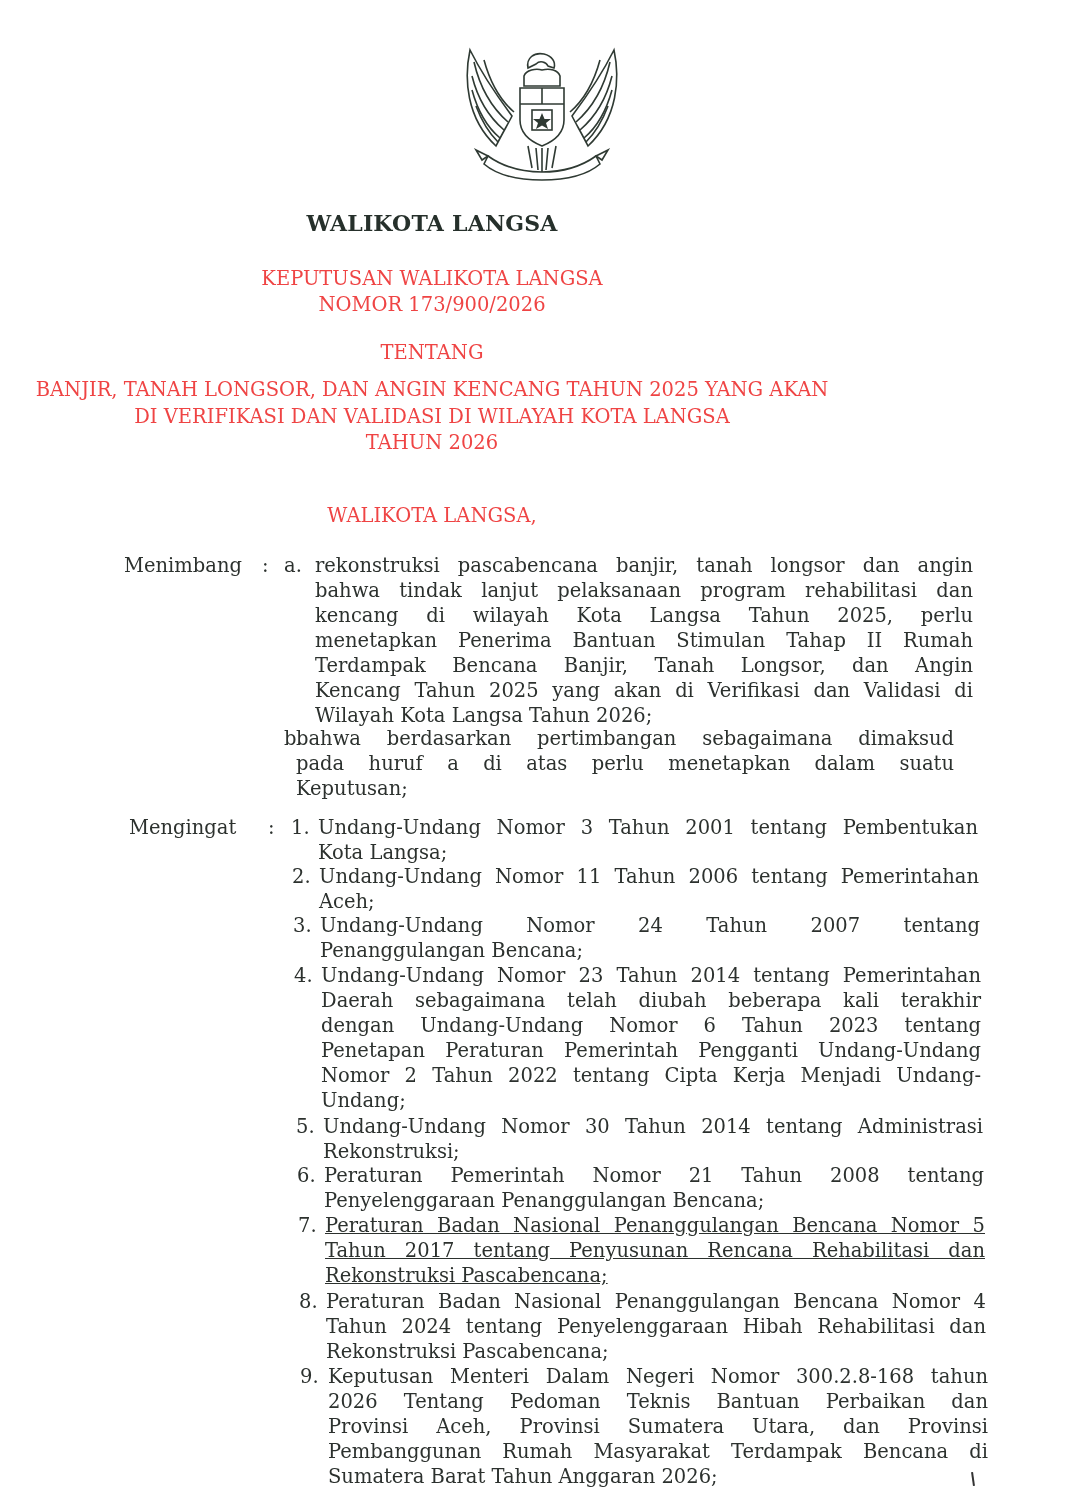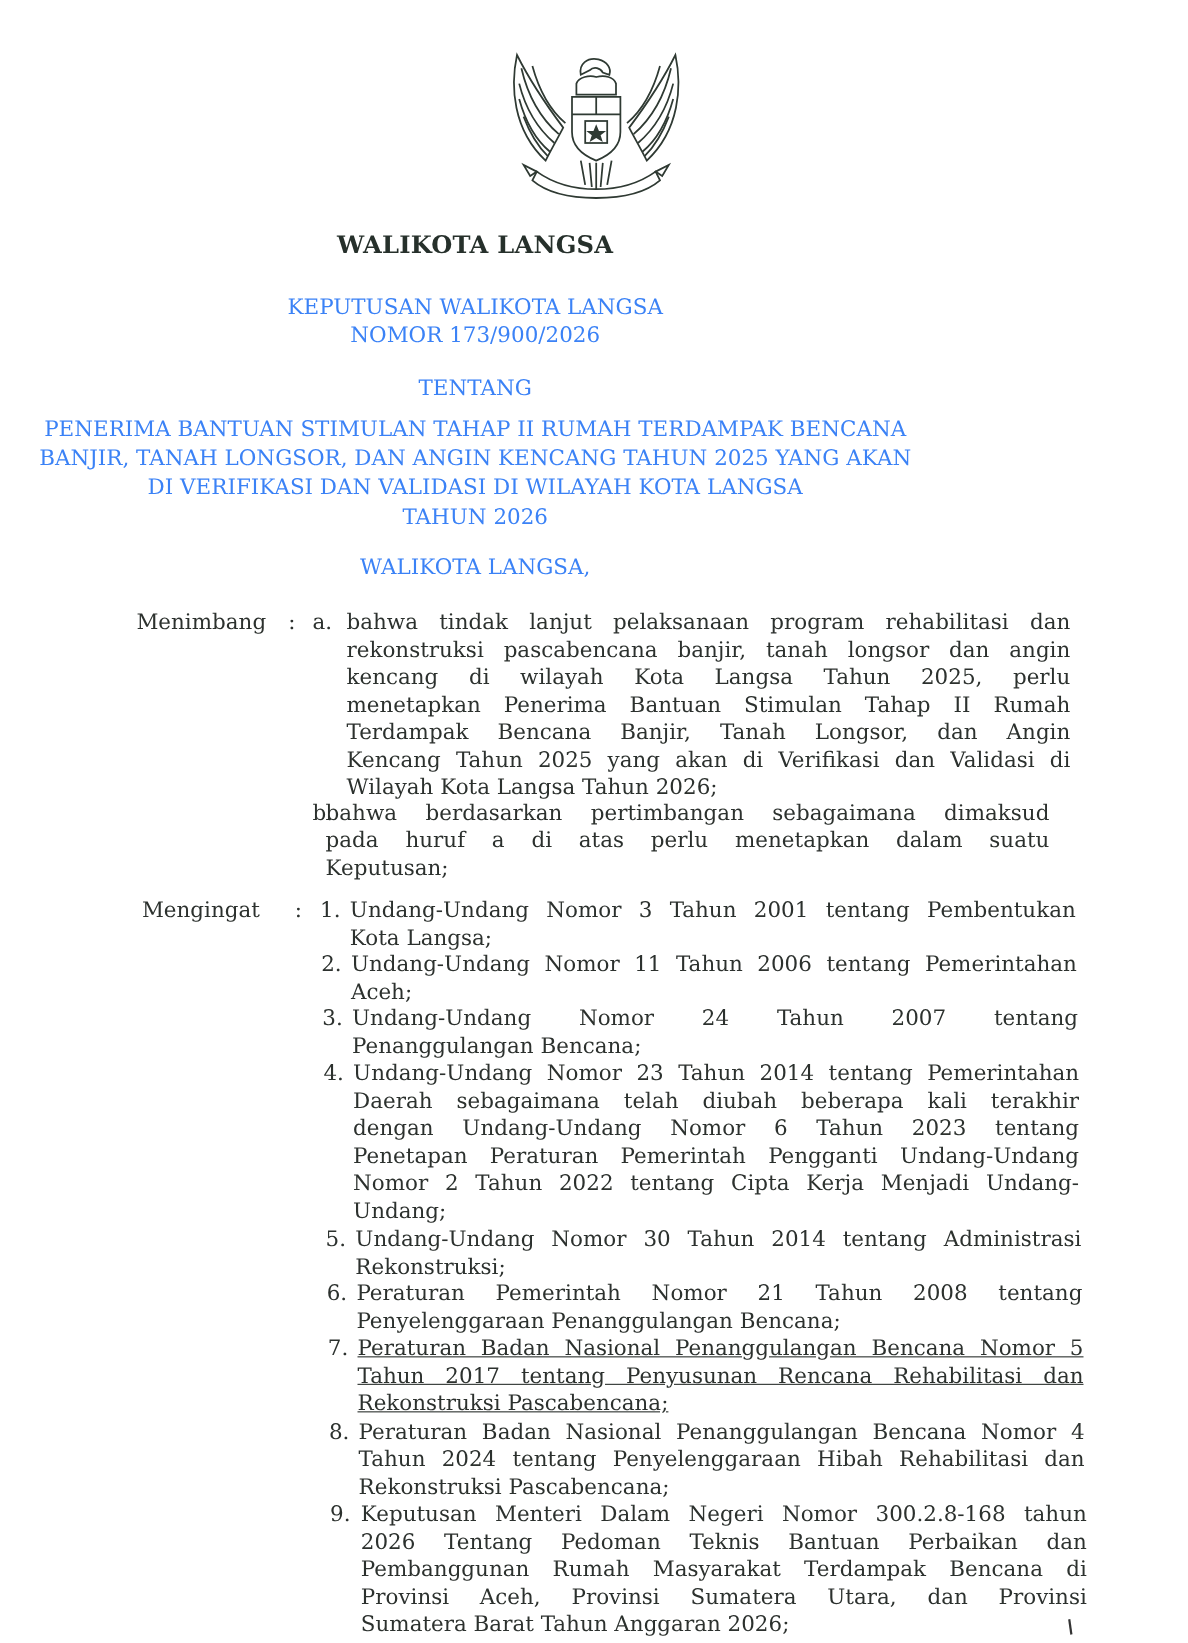--- a/index.html
+++ b/index.html
@@ -4,21 +4,21 @@
 <style>
   html, body { margin: 0; padding: 0; background: #ffffff; }
   body {
     width: 1080px; height: 1494px; position: relative; overflow: hidden;
     font-family: "DejaVu Serif", "Liberation Serif", serif;
     color: #2a2f2c;
   }
   .emblem { position: absolute; left: 462px; top: 38px; width: 160px; height: 150px; }
   .center { position: absolute; left: 0; width: 864px; text-align: center; }
   .title-bold { top: 210px; font-family: "DejaVu Serif", serif; font-weight: bold; font-size: 22px; letter-spacing: 0.2px; color: #26302b; }
-  .hdr { font-size: 19.5px; line-height: 26px; color: #3b82f6; }
+  .hdr { font-size: 19.5px; line-height: 26px; color: #ef4444; }
   .l1 { top: 266px; }
   .l2 { top: 292px; }
   .tentang { top: 340px; }
   .subj { top: 377px; line-height: 26.5px; }
   .subj div { white-space: nowrap; }
   .walikota { top: 503px; }
 
   .section { position: absolute; font-size: 19.5px; line-height: 25px; color: #2c312e; }
   .lbl { position: absolute; white-space: nowrap; }
   .colon { position: absolute; }
@@ -63,36 +63,35 @@
     <path d="M26 118 L14 112 L20 122 Z M134 118 L146 112 L140 122 Z"></path>
   </g>
   <polygon points="80,75 82.5,81 89,81 84,85 86,91 80,87.5 74,91 76,85 71,81 77.5,81" fill="#2f3a33"></polygon>
 </svg>
 
 <div class="center title-bold">WALIKOTA LANGSA</div>
 <div class="center hdr l1">KEPUTUSAN WALIKOTA LANGSA</div>
 <div class="center hdr l2">NOMOR 173/900/2026</div>
 <div class="center hdr tentang">TENTANG</div>
 <div class="center hdr subj">
-  <div>PENERIMA BANTUAN STIMULAN TAHAP II RUMAH TERDAMPAK BENCANA</div>
   <div>BANJIR, TANAH LONGSOR, DAN ANGIN KENCANG TAHUN 2025 YANG AKAN</div>
   <div>DI VERIFIKASI DAN VALIDASI DI WILAYAH KOTA LANGSA</div>
   <div>TAHUN 2026</div>
 </div>
 <div class="center hdr walikota">WALIKOTA LANGSA,</div>
 
 <div class="section" style="left:0; top:553px; width:1080px; height:250px;">
   <span class="lbl" style="left:124px; top:0;">Menimbang</span>
   <span class="colon" style="left:262px; top:0;">:</span>
 
   <div class="item" style="left:0; top:0;">
     <span class="num" style="left:284px;">a.</span>
     <div class="txt" style="left:315px; width:658px;">
+      <div>rekonstruksi pascabencana banjir, tanah longsor dan angin</div>
       <div>bahwa tindak lanjut pelaksanaan program rehabilitasi dan</div>
-      <div>rekonstruksi pascabencana banjir, tanah longsor dan angin</div>
       <div>kencang di wilayah Kota Langsa Tahun 2025, perlu</div>
       <div>menetapkan Penerima Bantuan Stimulan Tahap II Rumah</div>
       <div>Terdampak Bencana Banjir, Tanah Longsor, dan Angin</div>
       <div>Kencang Tahun 2025 yang akan di Verifikasi dan Validasi di</div>
       <div class="last">Wilayah Kota Langsa Tahun 2026;</div>
     </div>
   </div>
 
   <div class="item" style="left:0; top:173px;">
     <span class="num" style="left:284px;">b.</span>
@@ -176,20 +175,20 @@
       <div>Tahun 2024 tentang Penyelenggaraan Hibah Rehabilitasi dan</div>
       <div class="last">Rekonstruksi Pascabencana;</div>
     </div>
   </div>
 
   <div class="item" style="left:0; top:549px;">
     <span class="num" style="left:300px;">9.</span>
     <div class="txt" style="left:328px; width:660px;">
       <div>Keputusan Menteri Dalam Negeri Nomor 300.2.8-168 tahun</div>
       <div>2026 Tentang Pedoman Teknis Bantuan Perbaikan dan</div>
+      <div>Provinsi Aceh, Provinsi Sumatera Utara, dan Provinsi</div>
       <div>Pembanggunan Rumah Masyarakat Terdampak Bencana di</div>
-      <div>Provinsi Aceh, Provinsi Sumatera Utara, dan Provinsi</div>
       <div class="last">Sumatera Barat Tahun Anggaran 2026;</div>
     </div>
   </div>
 </div>
 
 <div class="mark"></div>
 
 </body></html>

